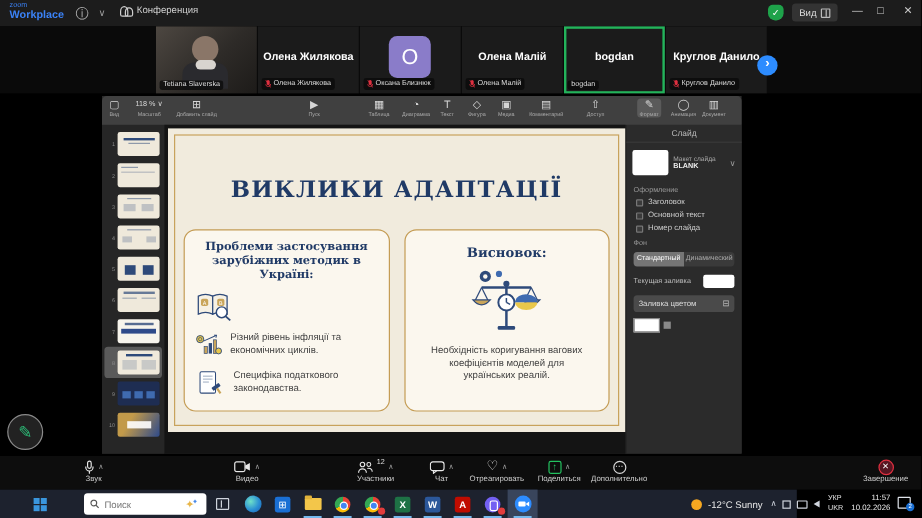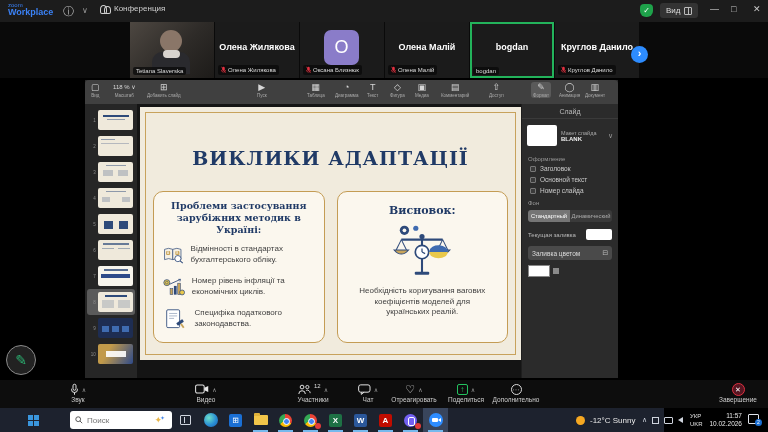--- a/index.html
+++ b/index.html
@@ -405,34 +405,33 @@
                   <svg width="30" height="26" viewBox="0 0 40 34">
                     <path d="M3 6 Q11 2 19 6 V26 Q11 22 3 26 Z" fill="#f6f1e4" stroke="#2e4a7a" stroke-width="1.4"></path>
                     <path d="M19 6 Q27 2 35 6 V26 Q27 22 19 26 Z" fill="#f6f1e4" stroke="#2e4a7a" stroke-width="1.4"></path>
                     <rect x="6" y="9" width="8" height="8" rx="2" fill="#c9a55a"></rect>
                       <text x="10" y="15.5" font-size="6" fill="#fff" text-anchor="middle">A</text>
                     <rect x="24" y="9" width="8" height="8" rx="2" fill="#c9a55a"></rect>
                       <text x="28" y="15.5" font-size="6" fill="#fff" text-anchor="middle">B</text>
                     <circle cx="29" cy="24" r="6" fill="#ffffff" stroke="#2e4a7a" stroke-width="1.6"></circle>
                     <line x1="33.5" y1="28.5" x2="38.5" y2="33" stroke="#2e4a7a" stroke-width="2"></line>
                   </svg>
-                  <div class="txt">Відмінності в стандартах бухгалтерського обліку.</div>
                 </div>
                 <div class="itm">
                   <svg width="30" height="26" viewBox="0 0 40 34">
                     <rect x="13" y="20" width="5" height="11" fill="#c9a55a" stroke="#2e4a7a" stroke-width="1"></rect>
                     <rect x="20" y="15" width="5" height="16" fill="#2e4a7a"></rect>
                     <rect x="27" y="10" width="5" height="21" fill="#c9a55a" stroke="#2e4a7a" stroke-width="1"></rect>
                     <path d="M12 12 L32 3" stroke="#2e4a7a" stroke-width="1.6" fill="none"></path>
                     <path d="M32 3 l-4 0 m4 0 l-1 4" stroke="#2e4a7a" stroke-width="1.4" fill="none"></path>
                     <circle cx="7" cy="9" r="5.5" fill="#e9c84b" stroke="#2e4a7a" stroke-width="1.4"></circle>
                     <circle cx="7" cy="9" r="2.5" fill="none" stroke="#2e4a7a" stroke-width="1"></circle>
                     <circle cx="35" cy="27" r="4.5" fill="#e9c84b" stroke="#2e4a7a" stroke-width="1.4"></circle>
                   </svg>
-                  <div class="txt">Номер рівень інфляції та економічних циклів.</div>
+                  <div class="txt">Різний рівень інфляції та економічних циклів.</div>
                 </div>
                 <div class="itm">
                   <svg width="30" height="26" viewBox="0 0 40 34">
                     <rect x="6" y="2" width="21" height="29" rx="2" fill="#ffffff" stroke="#2e4a7a" stroke-width="1.4"></rect>
                     <line x1="10" y1="8" x2="23" y2="8" stroke="#8fa0b8" stroke-width="1.2"></line>
                     <line x1="10" y1="12" x2="23" y2="12" stroke="#8fa0b8" stroke-width="1.2"></line>
                     <line x1="10" y1="16" x2="18" y2="16" stroke="#8fa0b8" stroke-width="1.2"></line>
                     <g transform="rotate(-35 28 23)">
                       <rect x="22" y="20" width="12" height="5" rx="1" fill="#2e4a7a"></rect>
                       <rect x="26.5" y="25" width="3" height="8" fill="#c9a55a"></rect>

